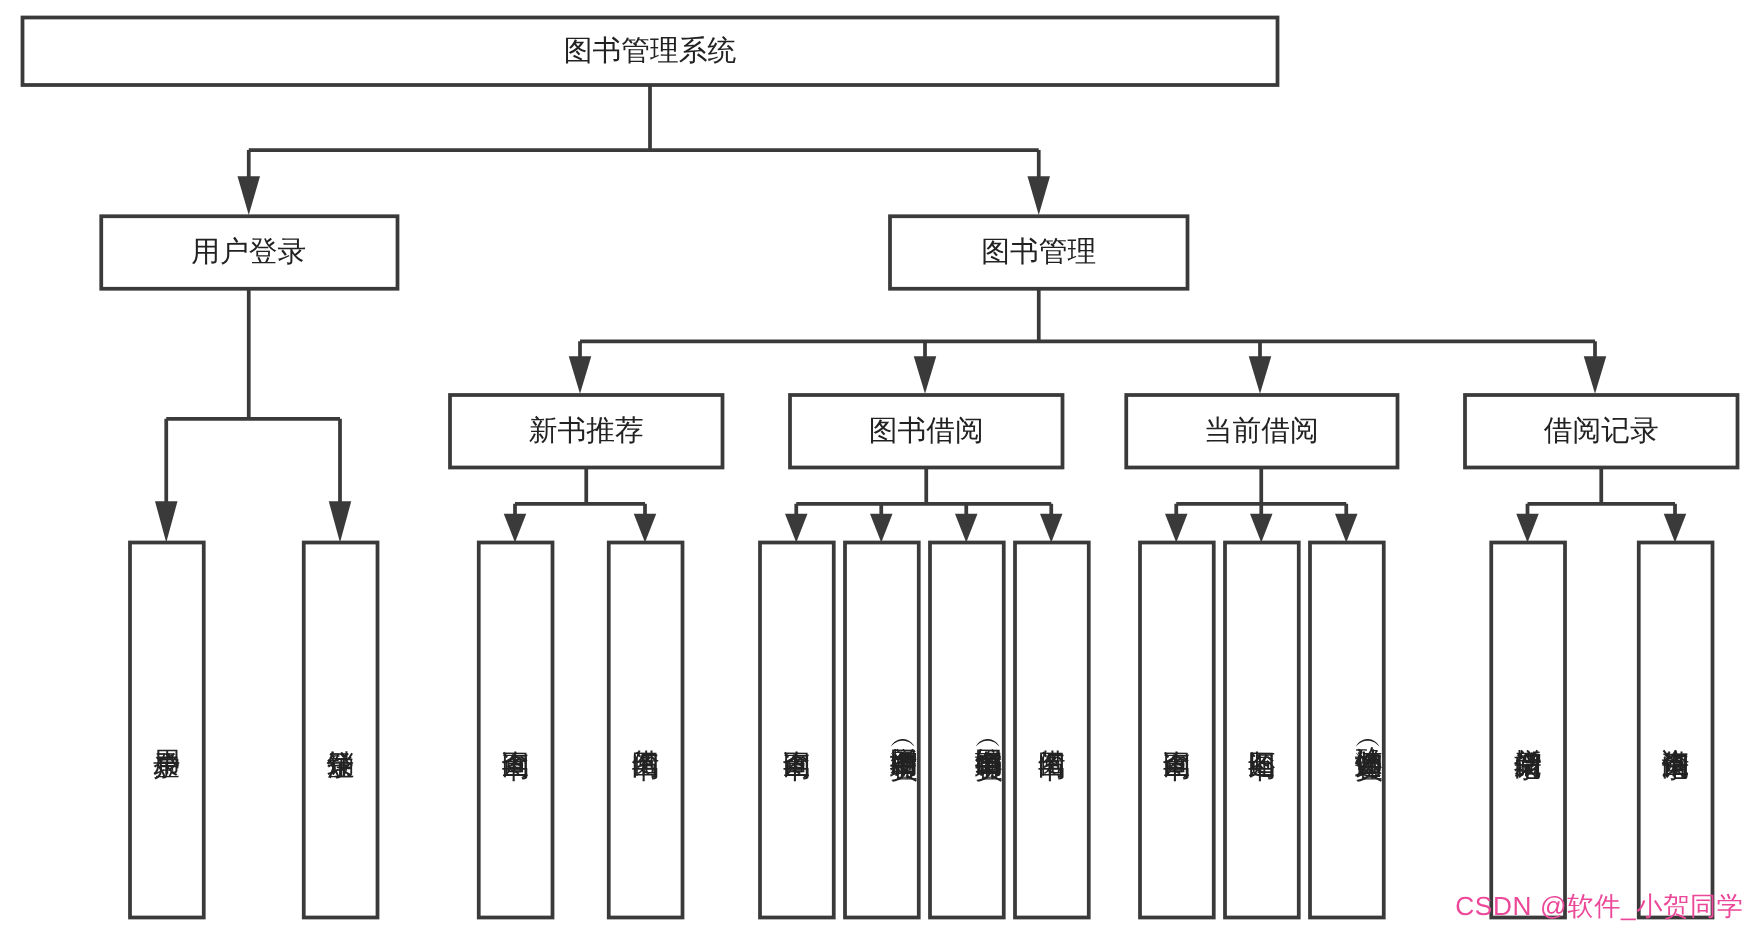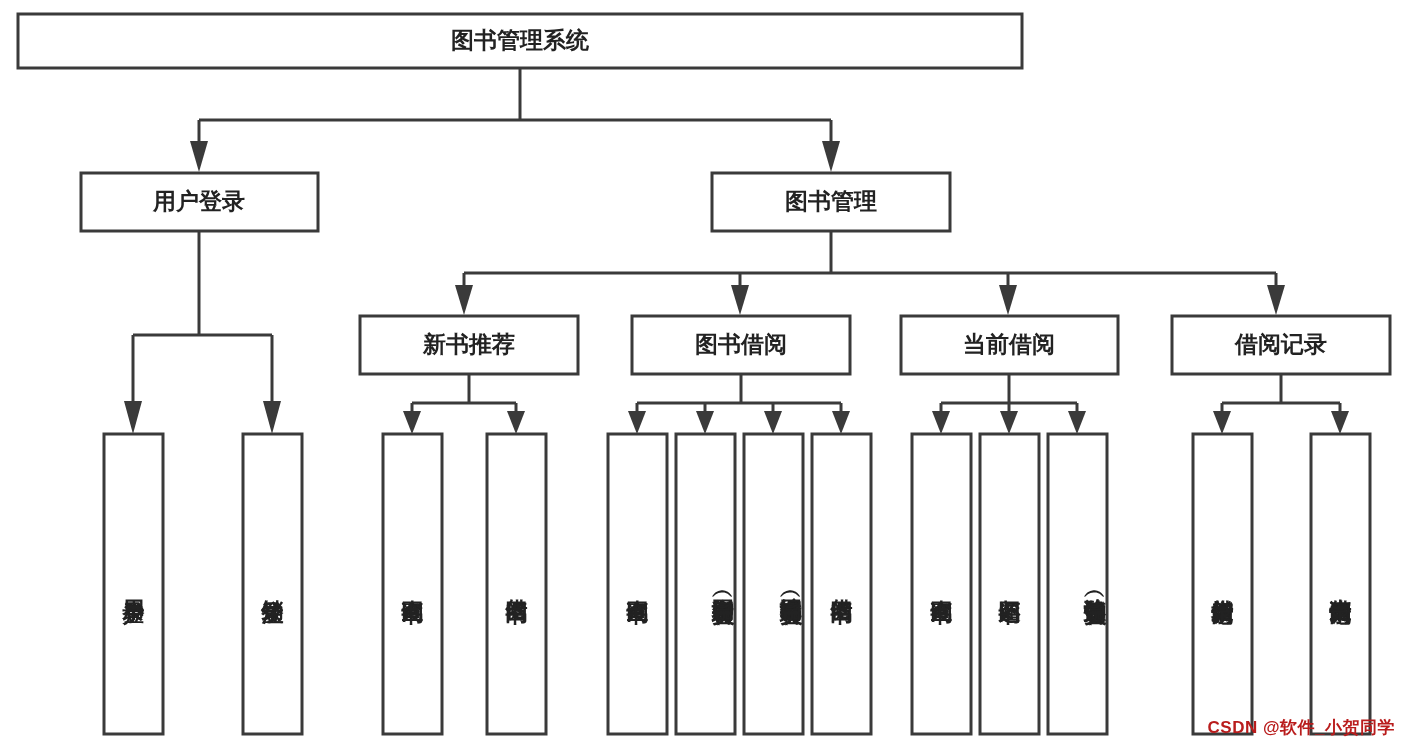--- a/index.html
+++ b/index.html
@@ -11,21 +11,20 @@
     width: 1405px;
     height: 747px;
     font-family: "Liberation Sans", "DejaVu Sans", sans-serif;
     overflow: hidden;
   }
   #diagram-root {
     position: relative;
     width: 1405px;
     height: 747px;
     background: #ffffff;
-    font-weight: bold;
   }
   svg.diagram-canvas {
     position: absolute;
     left: 0;
     top: 0;
     width: 1405px;
     height: 747px;
   }
   .node-box {
     fill: #ffffff;
@@ -63,22 +62,22 @@
     justify-content: center;
     text-align: center;
     white-space: nowrap;
     pointer-events: none;
   }
   .watermark {
     position: absolute;
     right: 10px;
     bottom: 8px;
     font-family: "Liberation Sans", "DejaVu Sans", sans-serif;
-    font-size: 17px;
-    color: #b91c1c;
+    font-size: 21px;
+    color: #ec4899;
     letter-spacing: 0.5px;
     white-space: nowrap;
   }
 </style>
 </head>
 <body>
 
 <div id="diagram-root">
 
   <svg class="diagram-canvas" viewBox="0 0 1405 747">

